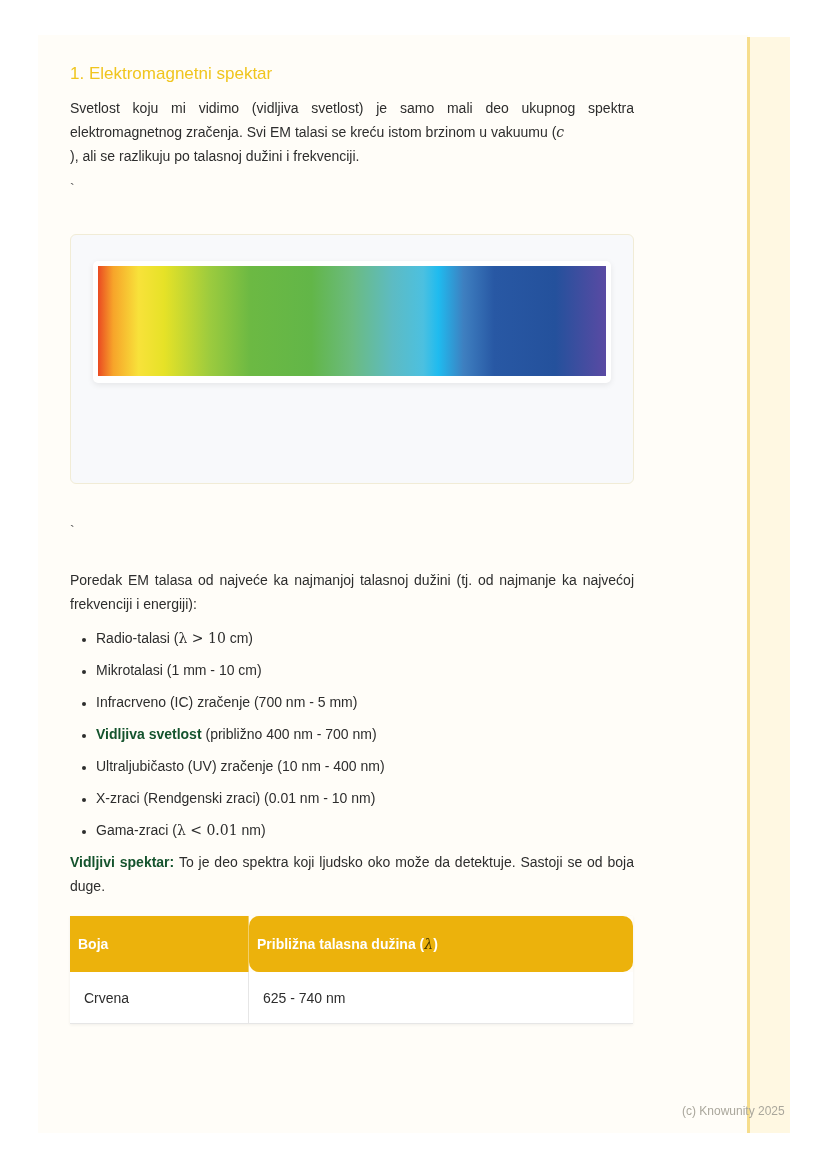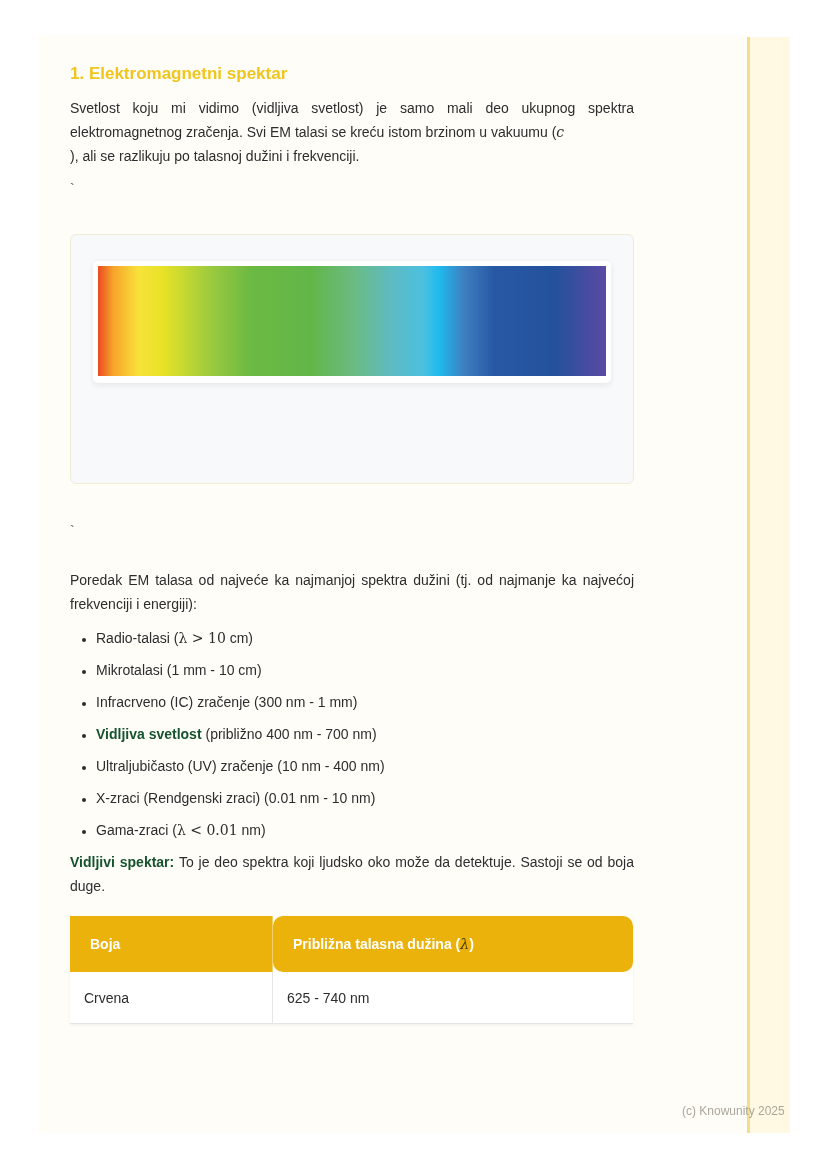--- a/index.html
+++ b/index.html
@@ -35,21 +35,21 @@
     width: 564px;
   }
   h1 {
     margin: 0; padding: 0;
     font-size: 21px; font-weight: bold;
     color: #f2c416;
     line-height: 32px;
   }
   h2 {
     margin: 22px 0 0 0;
-    font-size: 17px; font-weight: bold;
+    font-size: 17px; font-weight: normal;
     color: #f0c51e;
     line-height: 24px;
   }
   p {
     margin: 10px 0 0 0;
     font-size: 14px; line-height: 24px;
     color: #2d2d2d;
     text-align: justify;
   }
   .math { font-family: "DejaVu Serif", serif; font-style: italic; }
@@ -105,21 +105,21 @@
     border-collapse: collapse;
     font-size: 14px;
     box-shadow: 0 1px 3px rgba(0,0,0,0.06);
   }
   th {
     background: #ecb20c;
     color: #ffffff;
     font-weight: bold;
     text-align: left;
     height: 56px;
-    padding: 0 20px;
+    padding: 0 8px;
     border-right: 1px solid #f2cf6a;
   }
   th:last-child { border-right: none; border-radius: 10px; }
   td {
     background: #ffffff;
     height: 51px;
     padding: 0 14px;
     border-right: 1px solid #e6e6e6;
     border-bottom: 1px solid #e6e6e6;
     color: #2d2d2d;
@@ -148,26 +148,26 @@
   <div class="tick">`</div>
 
   <div class="figure">
     <div class="spectrum-frame">
       <div class="spectrum"></div>
     </div>
   </div>
 
   <div class="tick" style="margin-top:40px">`</div>
 
-  <p style="margin-top:30px">Poredak EM talasa od najveće ka najmanjoj spektra dužini (tj. od najmanje ka najvećoj frekvenciji i energiji):</p>
+  <p style="margin-top:30px">Poredak EM talasa od najveće ka najmanjoj talasnoj dužini (tj. od najmanje ka najvećoj frekvenciji i energiji):</p>
 
   <ul>
     <li><span>Radio-talasi (</span><span class="mathr">λ &gt; 10</span><span> cm)</span></li>
     <li><span>Mikrotalasi (1 mm - 10 cm)</span></li>
-    <li><span>Infracrveno (IC) zračenje (300 nm - 1 mm)</span></li>
+    <li><span>Infracrveno (IC) zračenje (700 nm - 5 mm)</span></li>
     <li><b>Vidljiva svetlost</b><span> (približno 400 nm - 700 nm)</span></li>
     <li><span>Ultraljubičasto (UV) zračenje (10 nm - 400 nm)</span></li>
     <li><span>X-zraci (Rendgenski zraci) (0.01 nm - 10 nm)</span></li>
     <li><span>Gama-zraci (</span><span class="mathr">λ &lt; 0.01</span><span> nm)</span></li>
   </ul>
 
   <p style="margin-top:2px"><b>Vidljivi spektar:</b><span> To je deo spektra koji ljudsko oko može da detektuje. Sastoji se od boja duge.</span></p>
 
   <table>
     <thead>

